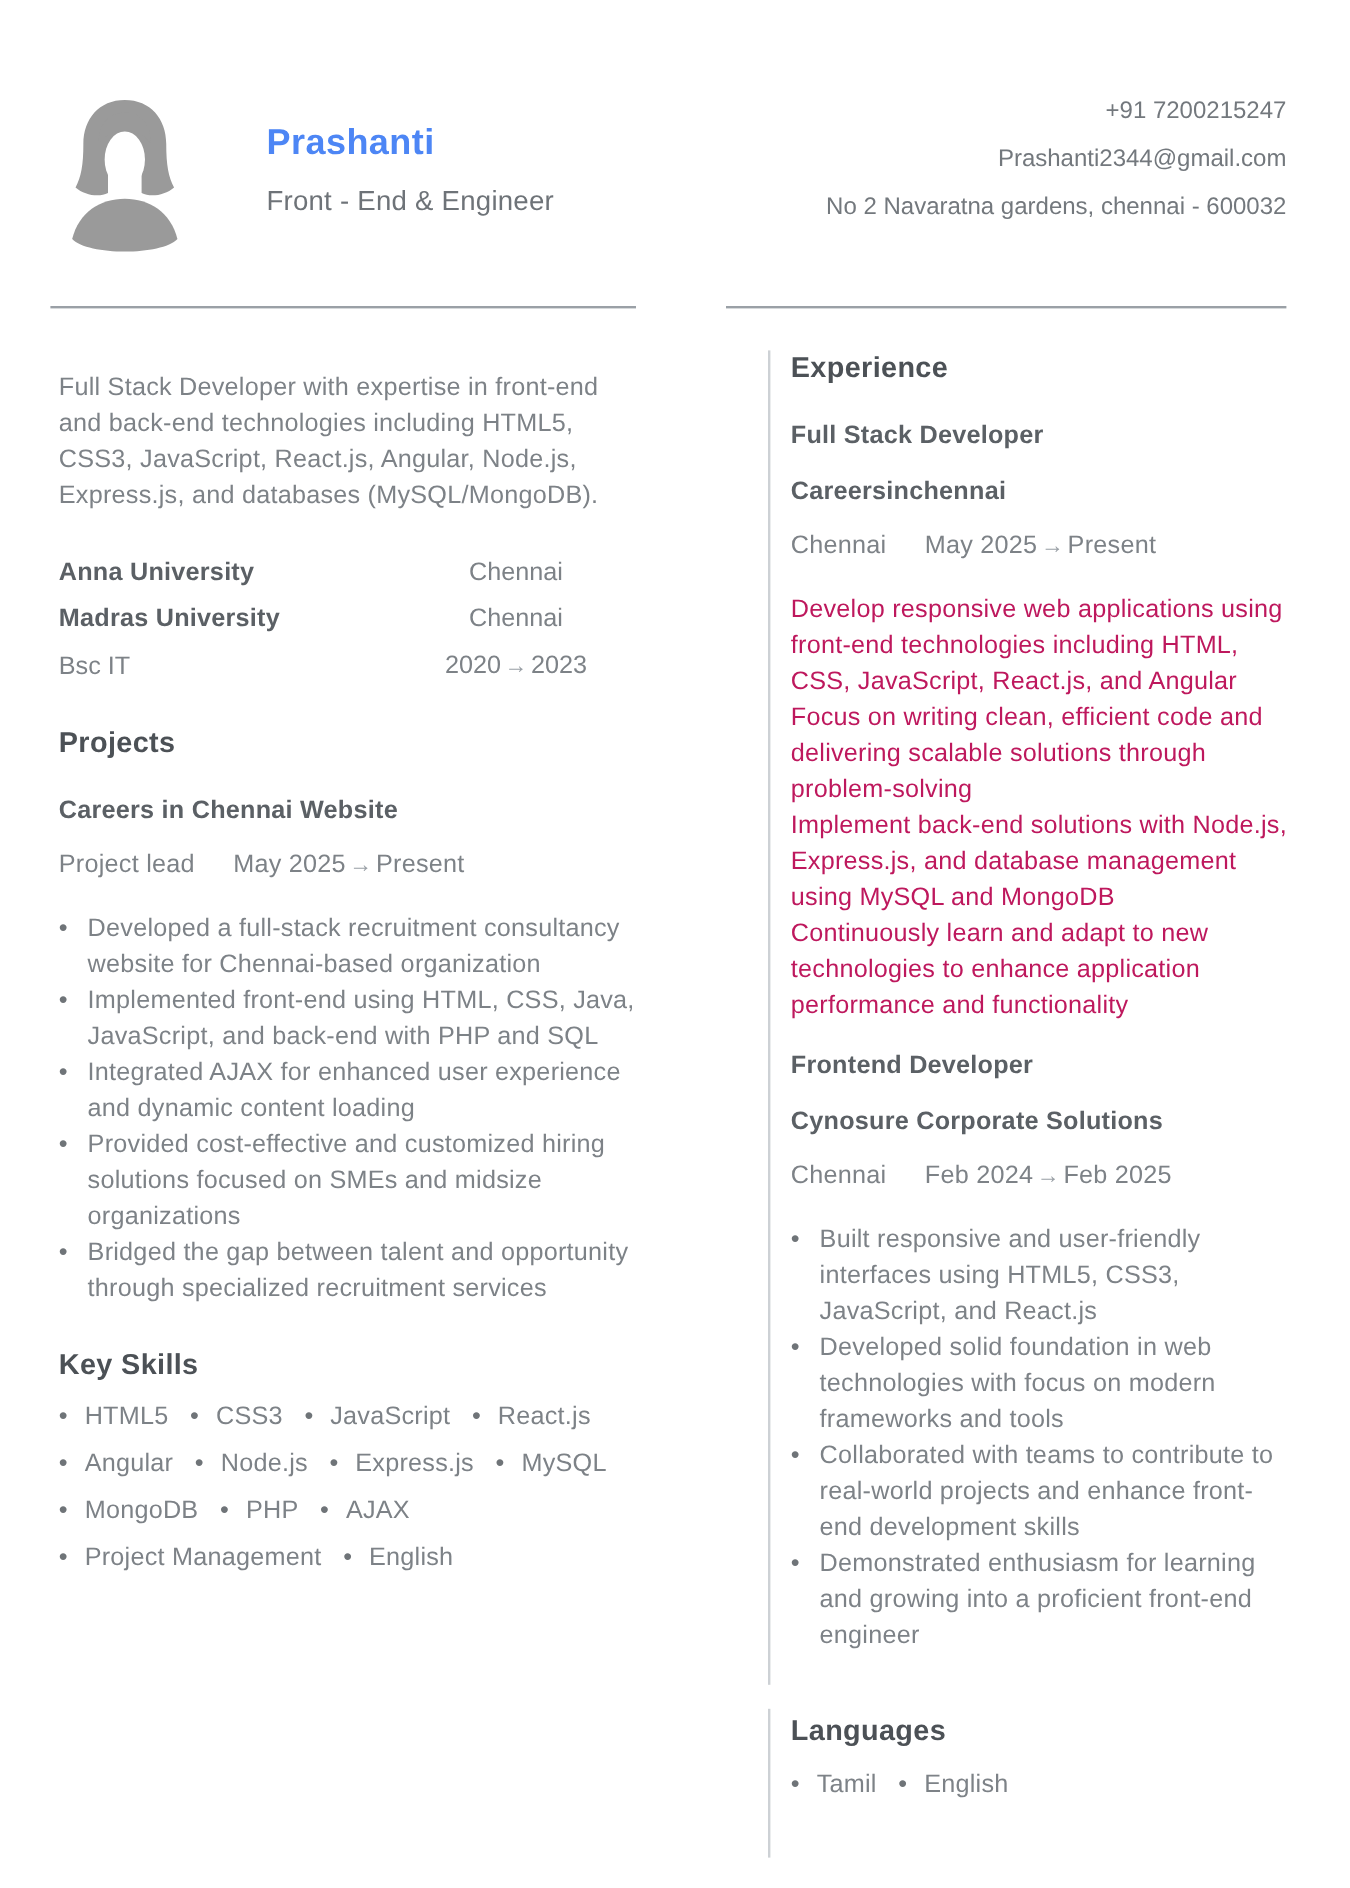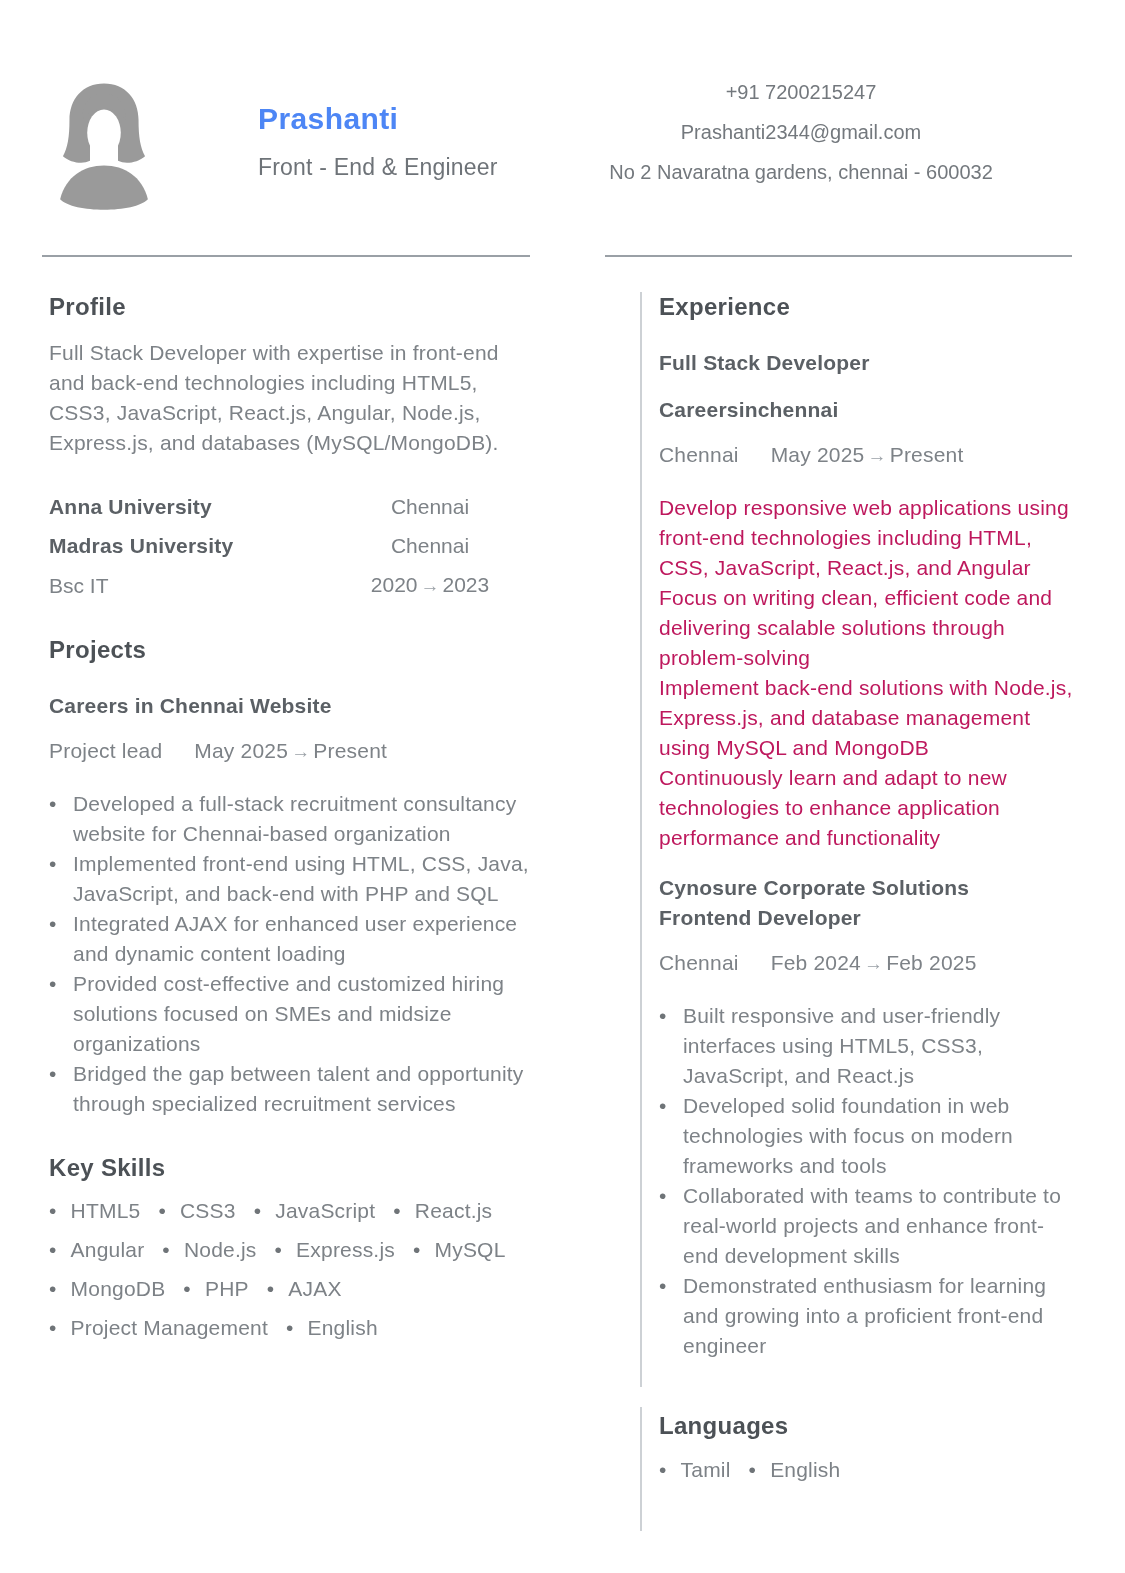--- a/index.html
+++ b/index.html
@@ -7,27 +7,27 @@
   body {
     width: 1125px; height: 1573px;
     font-family: "Liberation Sans", sans-serif;
     color: #7d8287;
     -webkit-font-smoothing: antialiased;
   }
   .page { position: relative; width: 1125px; height: 1573px; background: #fff; overflow: hidden; }
 
   
   .header { display: flex; padding: 70px 53px 0 48px; }
-  .header-left { display: flex; width: 482px; flex: none; gap: 36px; }
+  .header-left { display: flex; width: 482px; flex: none; }
   .avatar-box { width: 112px; height: 150px; flex: none; }
   .avatar-box svg { width: 112px; height: 150px; display: block; }
   .name-block { padding-left: 62px; padding-top: 32px; }
   .name { font-size: 30px; font-weight: bold; color: #4d86f5; letter-spacing: 0.4px; }
   .job-subtitle { font-size: 23px; color: #6e7378; margin-top: 18px; letter-spacing: 0.2px; }
-  .header-right { flex: 1; text-align: center; padding-top: 12px; font-size: 20px; color: #73787d; }
+  .header-right { flex: 1; text-align: right; padding-top: 12px; font-size: 20px; color: #73787d; }
   .contact-line { line-height: 20px; margin-bottom: 20px; white-space: nowrap; }
 
   .divider { position: absolute; top: 255px; height: 0; border: none; border-top: 2px solid #9aa0a6; margin: 0; }
   .divider.left  { left: 42px;  width: 488px; }
   .divider.right { left: 605px; width: 467px; }
 
   
   .columns { position: absolute; top: 292px; left: 49px; display: flex; width: 1027px; }
   .col-left { width: 481px; flex: none; }
   .col-right { margin-left: 110px; width: 433px; flex: none; }
@@ -100,21 +100,20 @@
   </div>
 
   <hr class="divider left">
   <hr class="divider right">
 
   <div class="columns">
 
     <div class="col-left">
 
       <section>
-        <h2 class="sec">Profile</h2>
         <div class="body-text">Full Stack Developer with expertise in front-end and back-end technologies including HTML5, CSS3, JavaScript, React.js, Angular, Node.js, Express.js, and databases (MySQL/MongoDB).</div>
       </section>
 
       <section class="sec-gap">
         <div class="edu">
           <div class="edu-row">
             <span class="bold-line">Anna University</span>
             <span class="right-cell">Chennai</span>
           </div>
           <div class="edu-row">
@@ -240,22 +239,22 @@
           </div>
           <div class="desc">
             <div>Develop responsive web applications using front-end technologies including HTML, CSS, JavaScript, React.js, and Angular</div>
             <div>Focus on writing clean, efficient code and delivering scalable solutions through problem-solving</div>
             <div>Implement back-end solutions with Node.js, Express.js, and database management using MySQL and MongoDB</div>
             <div>Continuously learn and adapt to new technologies to enhance application performance and functionality</div>
           </div>
         </div>
 
         <div style="margin-top:20px;">
+          <div class="bold-line">Frontend Developer</div>
           <div class="bold-line mt17">Cynosure Corporate Solutions</div>
-          <div class="bold-line">Frontend Developer</div>
           <div class="meta-row">
             <span class="role-or-loc">Chennai</span>
             <span><span>Feb 2024</span><span class="arrow">→</span><span>Feb 2025</span></span>
           </div>
           <div class="bullets">
             <div class="bullet">
                 <span class="dot">•</span>
                 <span class="btxt">Built responsive and user-friendly interfaces using HTML5, CSS3, JavaScript, and React.js</span>
               </div>
             <div class="bullet">

